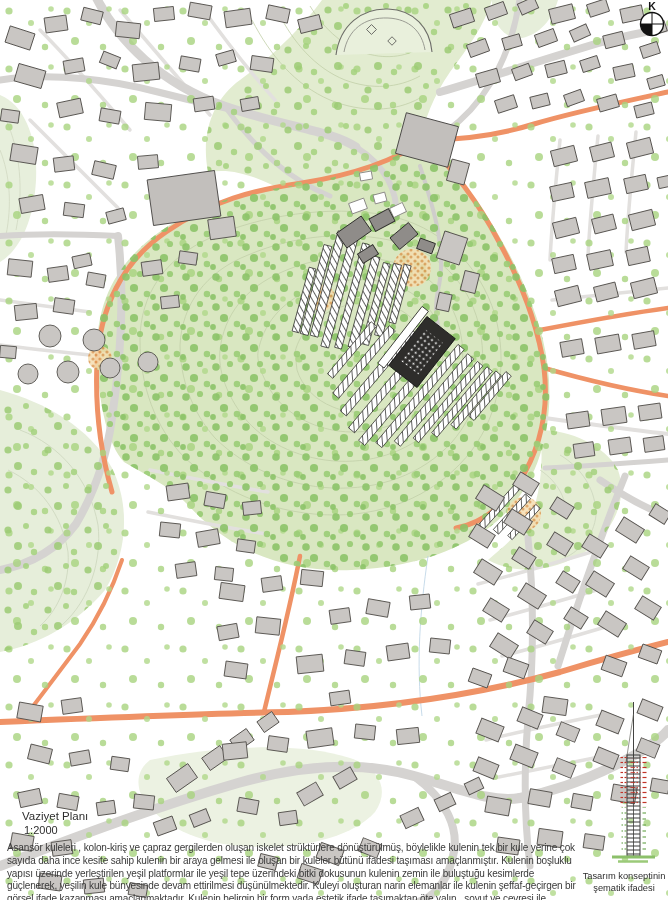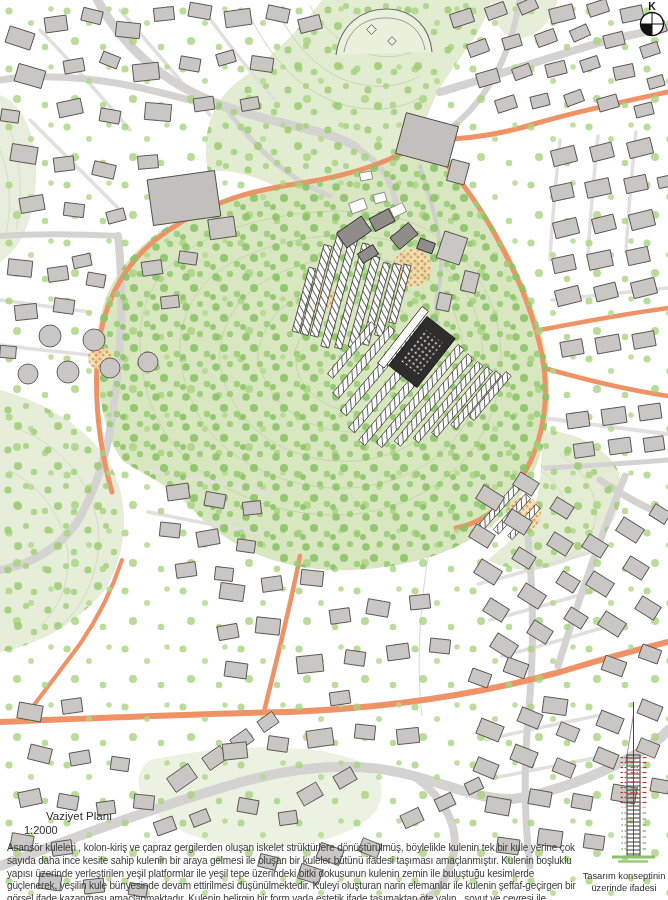--- a/index.html
+++ b/index.html
@@ -1,20 +1,20 @@
 <!DOCTYPE html>
 <html><head>
 <meta charset="utf-8">
 <style>
   html,body{margin:0;padding:0;background:#fff;}
   #board{position:relative;width:668px;height:900px;overflow:hidden;background:#fff;
          font-family:"Liberation Sans", sans-serif;}
   #map-svg{position:absolute;left:0;top:0;}
   .overlay{position:absolute;color:#3a3a3a;}
-  #plan-title{left:22px;top:810px;font-size:11.5px;color:#2e2e2e;margin-left:24px;}
+  #plan-title{left:22px;top:810px;font-size:11.5px;color:#2e2e2e;}
   #plan-scale{left:24px;top:824px;font-size:11px;color:#2e2e2e;}
   #description{left:7px;top:842px;width:578px;font-size:10px;line-height:1.28;
                letter-spacing:-0.15px;color:#3a3a3a;}
   #concept-caption{left:580px;top:871px;width:88px;text-align:center;font-size:9.3px;
                    line-height:1.25;color:#2e2e2e;}
 </style>
 </head>
 <body>
 
 <div id="board">
@@ -428,16 +428,16 @@
       <line x1="612" y1="857" x2="655" y2="857" stroke="#8cc06a" stroke-width="3"></line>
       <line x1="618" y1="861.5" x2="648" y2="861.5" stroke="#9bca79" stroke-width="2.5"></line>
     </g>
   </svg>
 
   <div class="overlay" id="plan-title">Vaziyet Planı</div>
   <div class="overlay" id="plan-scale">1:2000</div>
   <div class="overlay" id="description">Asansör kuleleri ,  kolon-kiriş ve çapraz gergilerden oluşan iskelet strüktürlere dönüştürülmüş, böylelikle kulenin tek bir kule yerine çok sayıda daha ince kesite sahip kulenin bir araya gelmesi ile oluşan bir kuleler bütünü ifadesi taşıması amaçlanmıştır. Kulenin boşluklu yapısı üzerinde yerleştirilen yeşil platformlar ile yeşil tepe üzerindeki bitki dokusunun kulenin zemin ile buluştuğu kesimlerde güçlenerek, yeşilin kule bünyesinde devam ettirilmesi düşünülmektedir. Kuleyi oluşturan narin elemanlar ile kulenin şeffaf-geçirgen bir görsel ifade kazanması amaçlanmaktadır. Kulenin belirgin bir form yada estetik ifade taşımaktan öte yalın , soyut ve çevresi ile bütünleşen bir etkiye sahip olması gerektiği düşünülmektedir.</div>
   <div class="overlay" id="concept-caption">
     <div>Tasarım konseptinin</div>
-    <div>üzerinde ifadesi</div>
+    <div>şematik ifadesi</div>
   </div>
 
 </div>
 
 </body></html>

